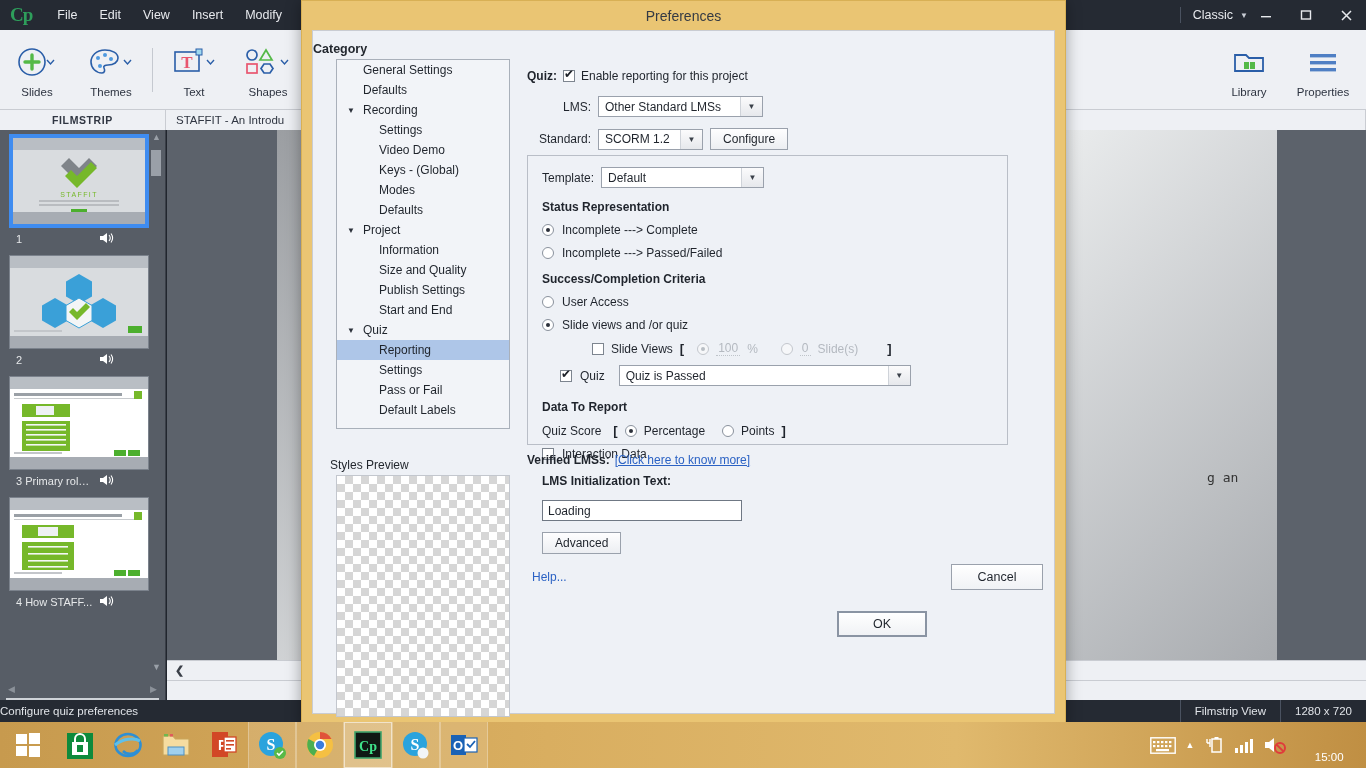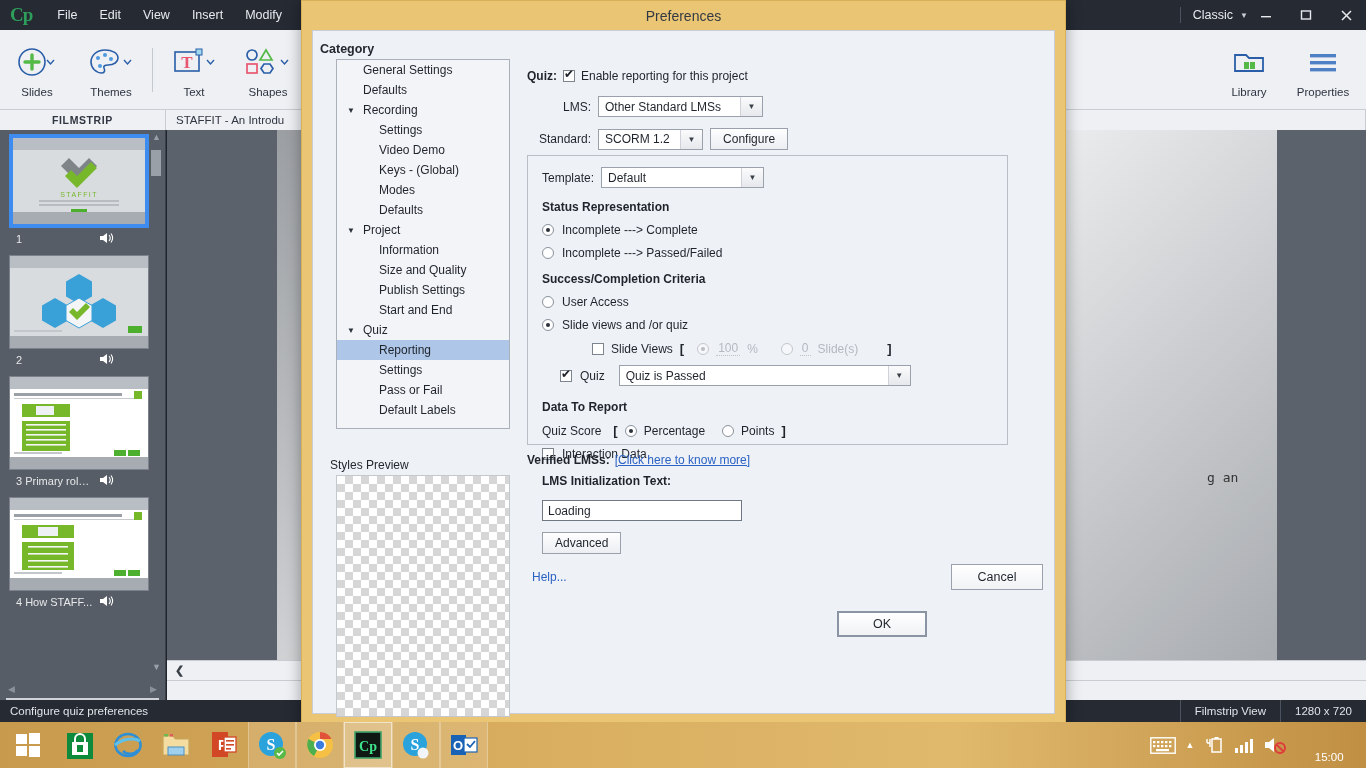--- a/index.html
+++ b/index.html
@@ -128,40 +128,40 @@
     height: 20px; border-bottom: 1px solid #c9ccd2; display: flex; align-items: center;
     padding-left: 8px; font-size: 11px; color: #3a3f48; font-weight: bold;
   }
 
   
   .cp-status {
     position: absolute; left: 0; top: 700px; width: 1366px; height: 22px;
     background: #252a33; display: flex; align-items: center;
     color: #e0e3e8; font-size: 11.5px;
   }
-  .cp-status .left { padding-left: 10px; }
+  .cp-status .left { }
   .cp-status .right { margin-left: auto; display: flex; height: 100%; align-items: center; }
   .cp-status .cell { padding: 0 14px; border-left: 1px solid #4a5260; line-height: 22px; }
 
   
   .dlg {
     position: absolute; left: 301px; top: 0; width: 765px; height: 726px;
     background: #eac573; border: 1px solid #d8b055;
     box-shadow: 0 2px 14px rgba(0,0,0,.35);
   }
   .dlg-title {
     height: 29px; display: flex; align-items: center; justify-content: center;
     font-size: 14px; color: #343a44;
   }
   .dlg-body {
     position: absolute; left: 10px; top: 29px; right: 10px; bottom: 11px;
     background: #eef1f6; border: 1px solid #c9ccd2;
   }
 
-  .cat-label { position: absolute; left: 7px; top: 11px; font-size: 12.5px; font-weight: bold; color: #23282f; }
+  .cat-label { position: absolute; left: 0; top: 11px; font-size: 12.5px; font-weight: bold; color: #23282f; }
   .cat-box {
     position: absolute; left: 23px; top: 28px; width: 174px; height: 370px;
     background: #f2f4f8; border: 1px solid #a9b0ba;
   }
   .cat-item {
     height: 20px; display: flex; align-items: center; font-size: 12px; color: #1f242c;
     padding-left: 10px; position: relative;
   }
   .cat-item.lvl1 { padding-left: 26px; }
   .cat-item.lvl2 { padding-left: 42px; }

